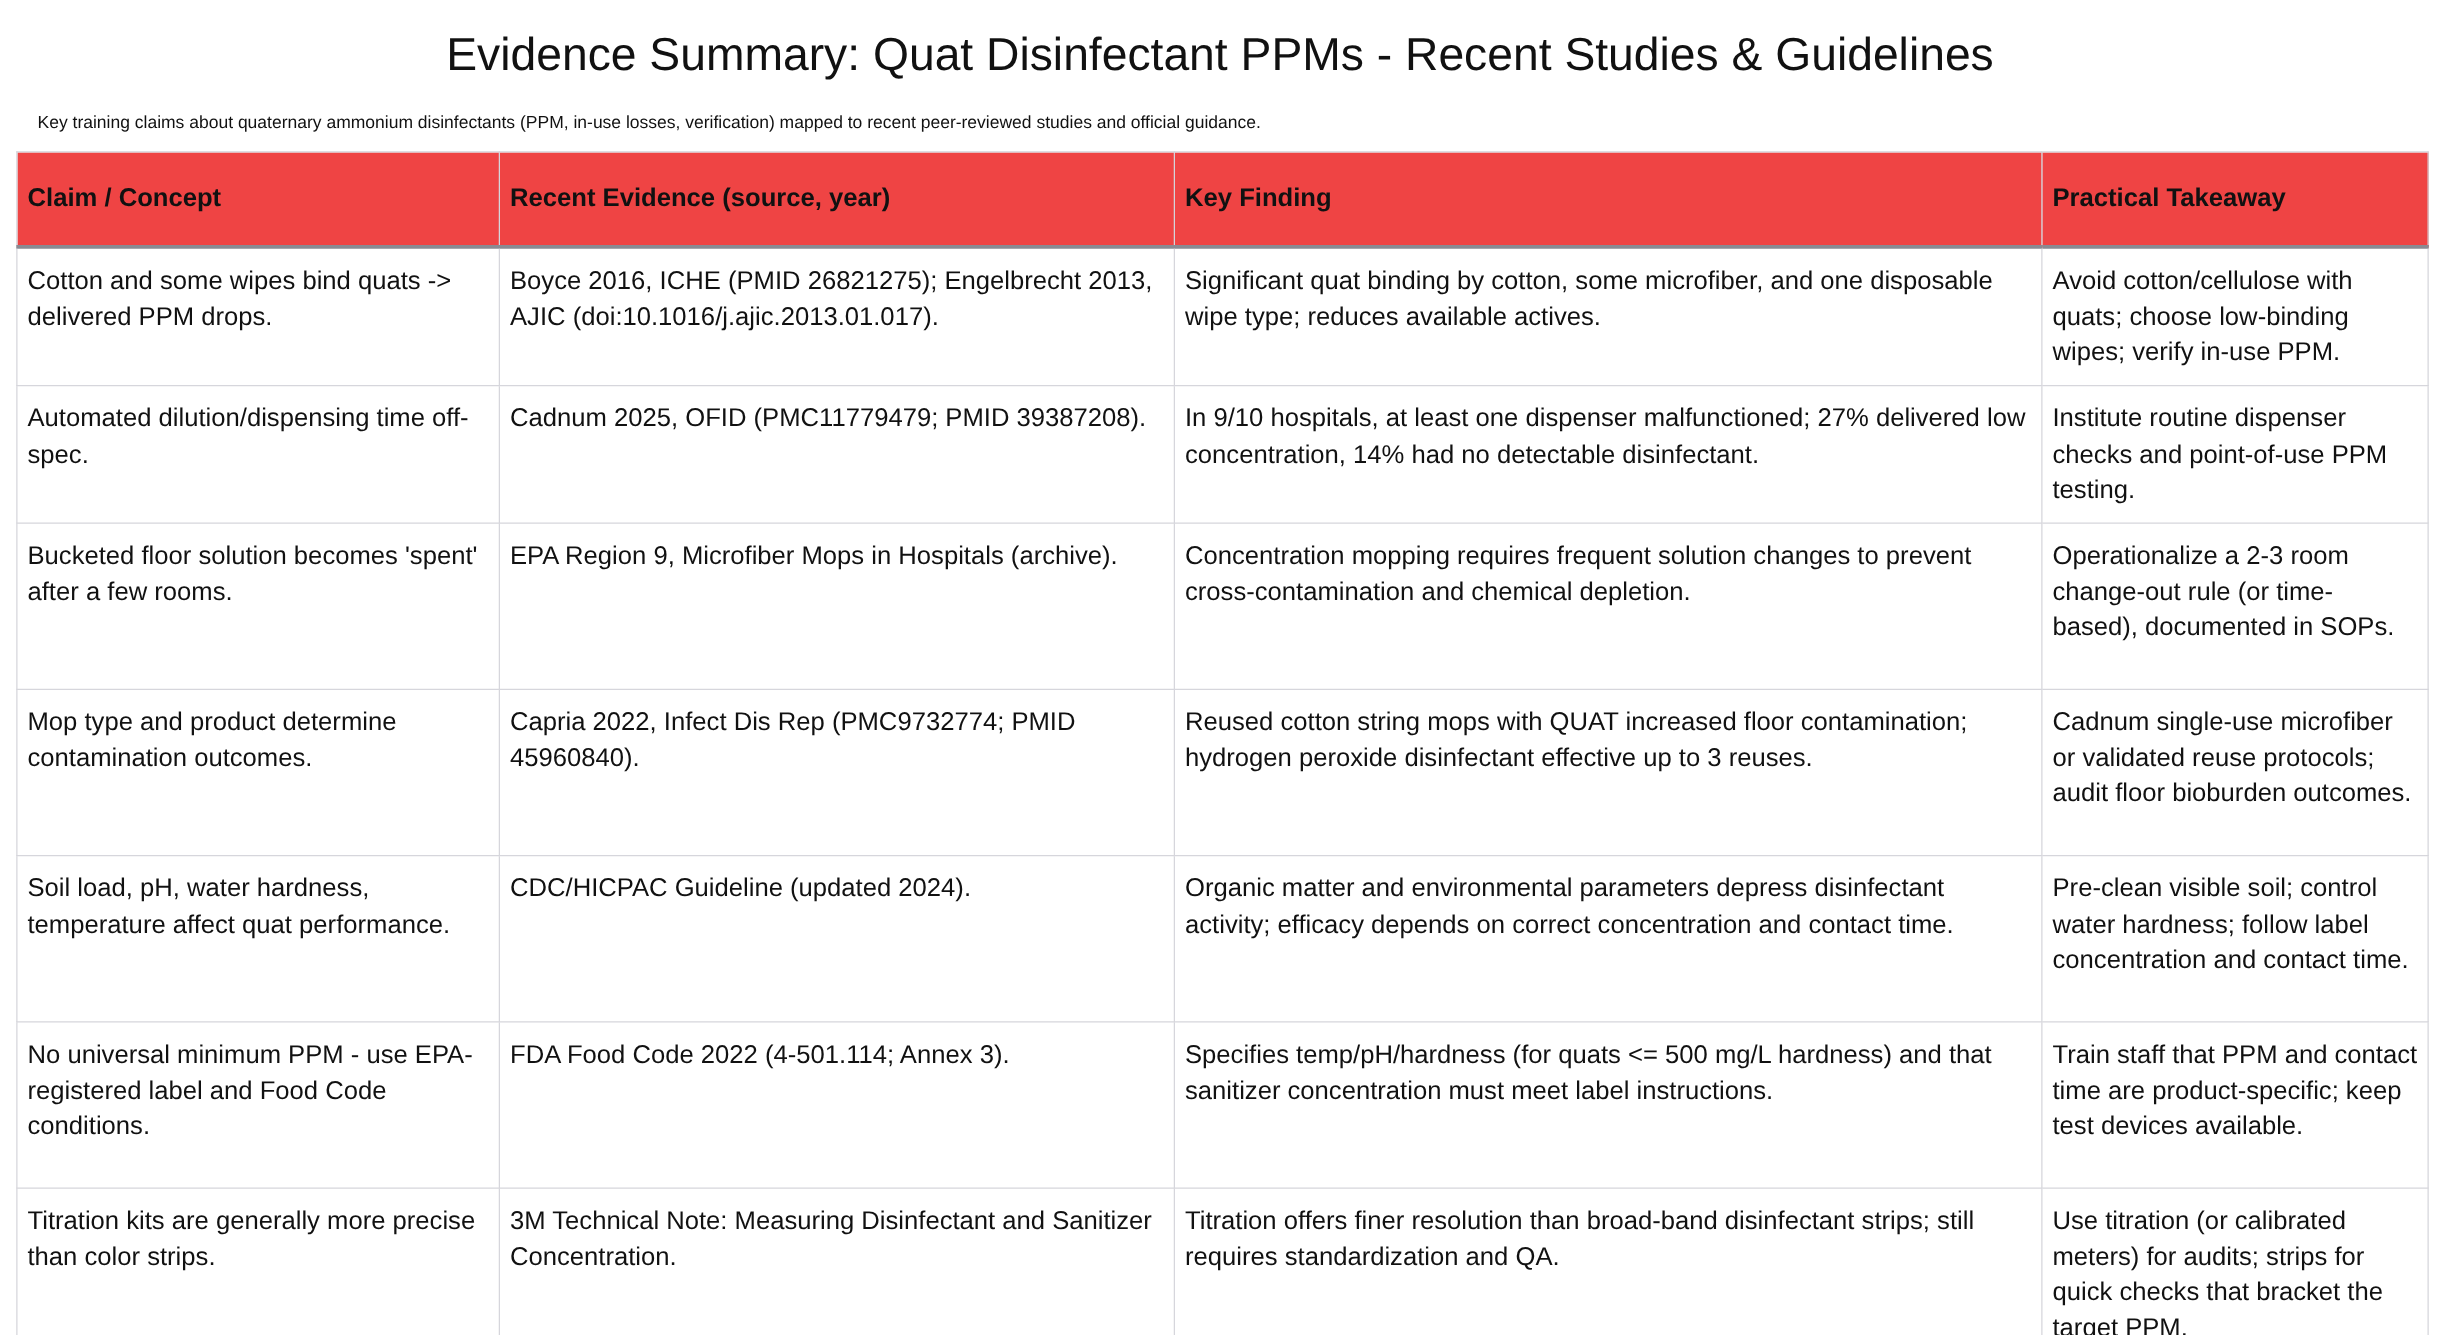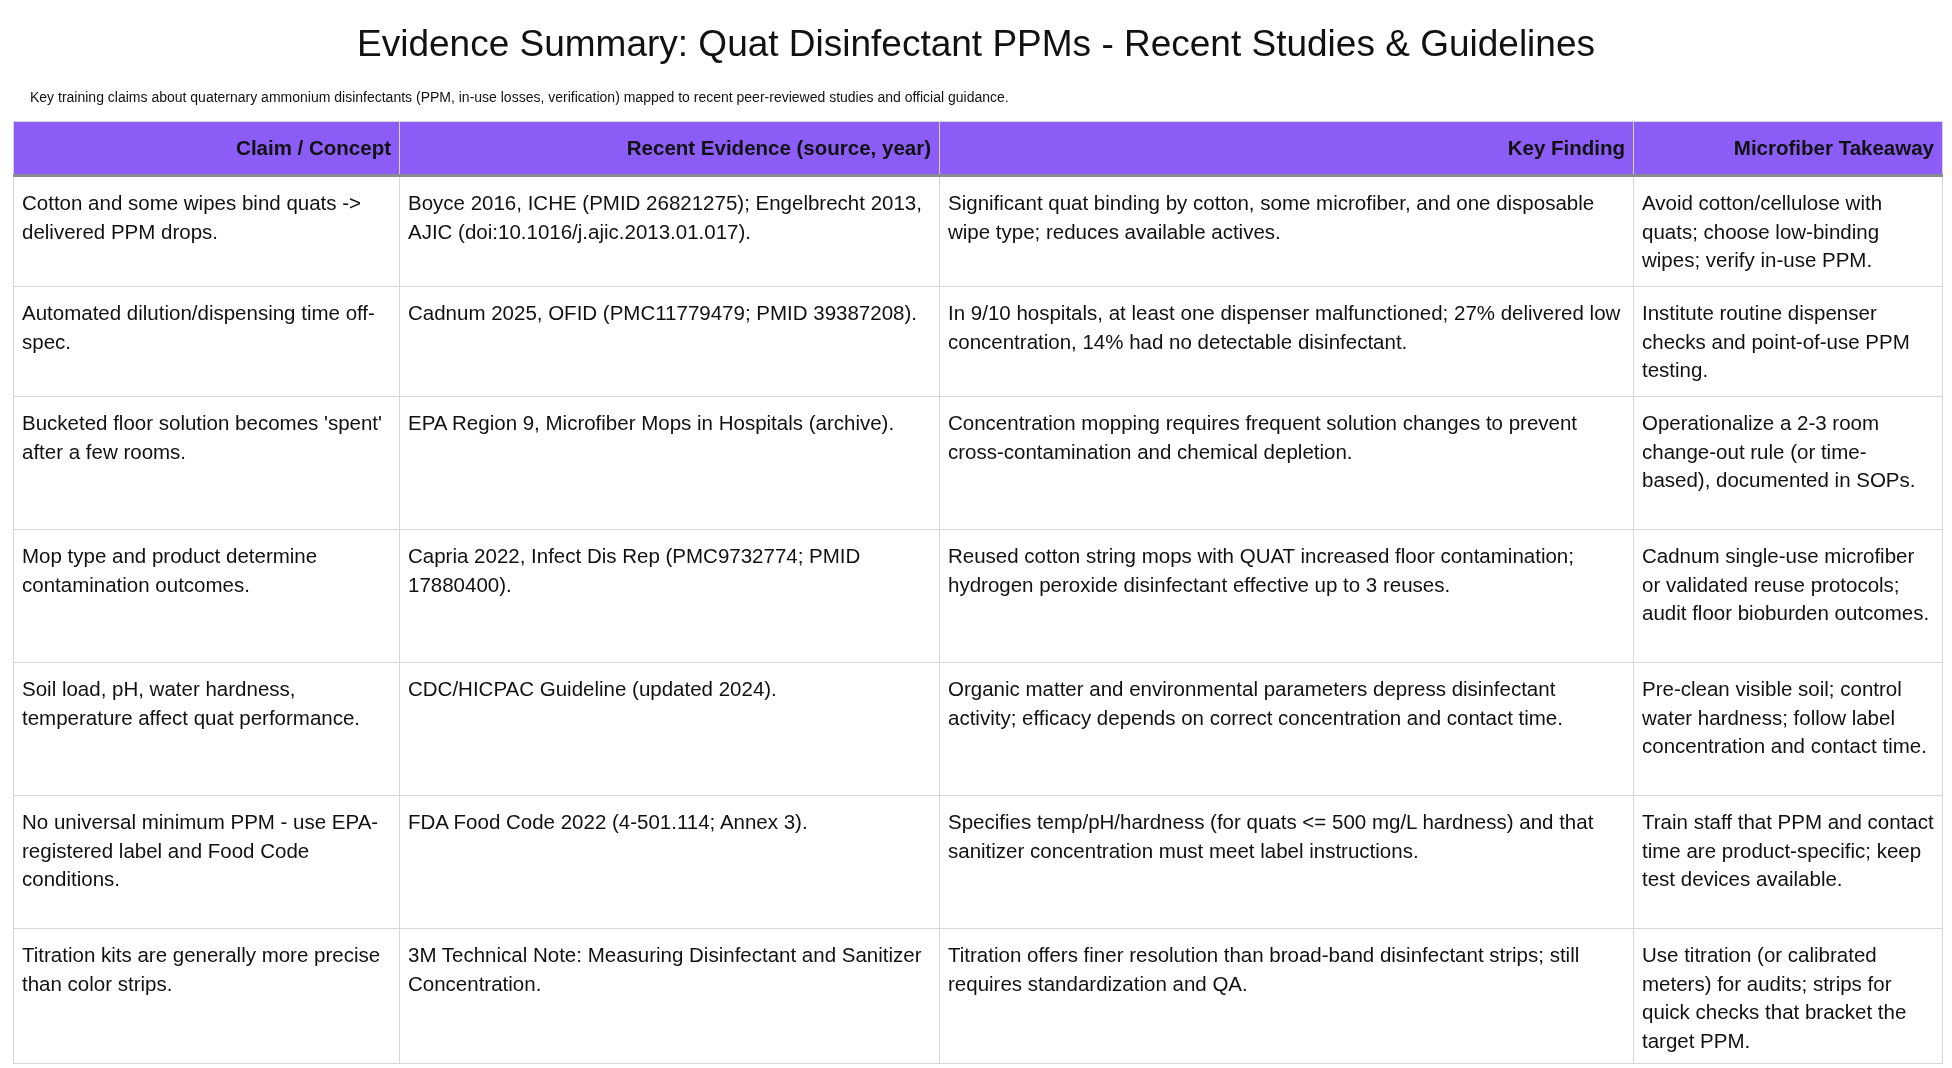--- a/index.html
+++ b/index.html
@@ -45,25 +45,25 @@
     border-collapse: collapse;
     table-layout: fixed;
     font-size: 20.5px;
     line-height: 28.5px;
   }
   table.evidence col.c1 { width: 386px; }
   table.evidence col.c2 { width: 540px; }
   table.evidence col.c3 { width: 694px; }
   table.evidence col.c4 { width: 309px; }
   table.evidence th {
-    background: #8b5cf6;
-    text-align: right;
+    background: #ef4444;
+    text-align: left;
     font-weight: bold;
     height: 50px;
-    padding: 1px 8px;
+    padding: 12px 8px;
     border-left: 1.5px solid #d4d4da;
     border-right: 1.5px solid #d4d4da;
     border-top: 1.5px solid #d4d4da;
     border-bottom: 3px solid #8a8a92;
     vertical-align: middle;
   }
   table.evidence td {
     vertical-align: top;
     padding: 12px 8px 8px 8px;
     border: 1.5px solid #d6d6dc;
@@ -83,21 +83,21 @@
       <col class="c1">
         <col class="c2">
         <col class="c3">
         <col class="c4">
     </colgroup>
     <thead>
       <tr>
         <th>Claim / Concept</th>
         <th>Recent Evidence (source, year)</th>
         <th>Key Finding</th>
-        <th>Microfiber Takeaway</th>
+        <th>Practical Takeaway</th>
       </tr>
     </thead>
     <tbody>
       <tr class="r-3">
         <td>Cotton and some wipes bind quats -&gt; delivered PPM drops.</td>
         <td>Boyce 2016, ICHE (PMID 26821275); Engelbrecht 2013, AJIC (doi:10.1016/j.ajic.2013.01.017).</td>
         <td>Significant quat binding by cotton, some microfiber, and one disposable wipe type; reduces available actives.</td>
         <td>Avoid cotton/cellulose with quats; choose low-binding wipes; verify in-use PPM.</td>
       </tr>
       <tr class="r-3">
@@ -107,21 +107,21 @@
         <td>Institute routine dispenser checks and point-of-use PPM testing.</td>
       </tr>
       <tr class="r-4">
         <td>Bucketed floor solution becomes 'spent' after a few rooms.</td>
         <td>EPA Region 9, Microfiber Mops in Hospitals (archive).</td>
         <td>Concentration mopping requires frequent solution changes to prevent cross-contamination and chemical depletion.</td>
         <td>Operationalize a 2-3 room change-out rule (or time-based), documented in SOPs.</td>
       </tr>
       <tr class="r-4">
         <td>Mop type and product determine contamination outcomes.</td>
-        <td>Capria 2022, Infect Dis Rep (PMC9732774; PMID 17880400).</td>
+        <td>Capria 2022, Infect Dis Rep (PMC9732774; PMID 45960840).</td>
         <td>Reused cotton string mops with QUAT increased floor contamination; hydrogen peroxide disinfectant effective up to 3 reuses.</td>
         <td>Cadnum single-use microfiber or validated reuse protocols; audit floor bioburden outcomes.</td>
       </tr>
       <tr class="r-4">
         <td>Soil load, pH, water hardness, temperature affect quat performance.</td>
         <td>CDC/HICPAC Guideline (updated 2024).</td>
         <td>Organic matter and environmental parameters depress disinfectant activity; efficacy depends on correct concentration and contact time.</td>
         <td>Pre-clean visible soil; control water hardness; follow label concentration and contact time.</td>
       </tr>
       <tr class="r-4">

